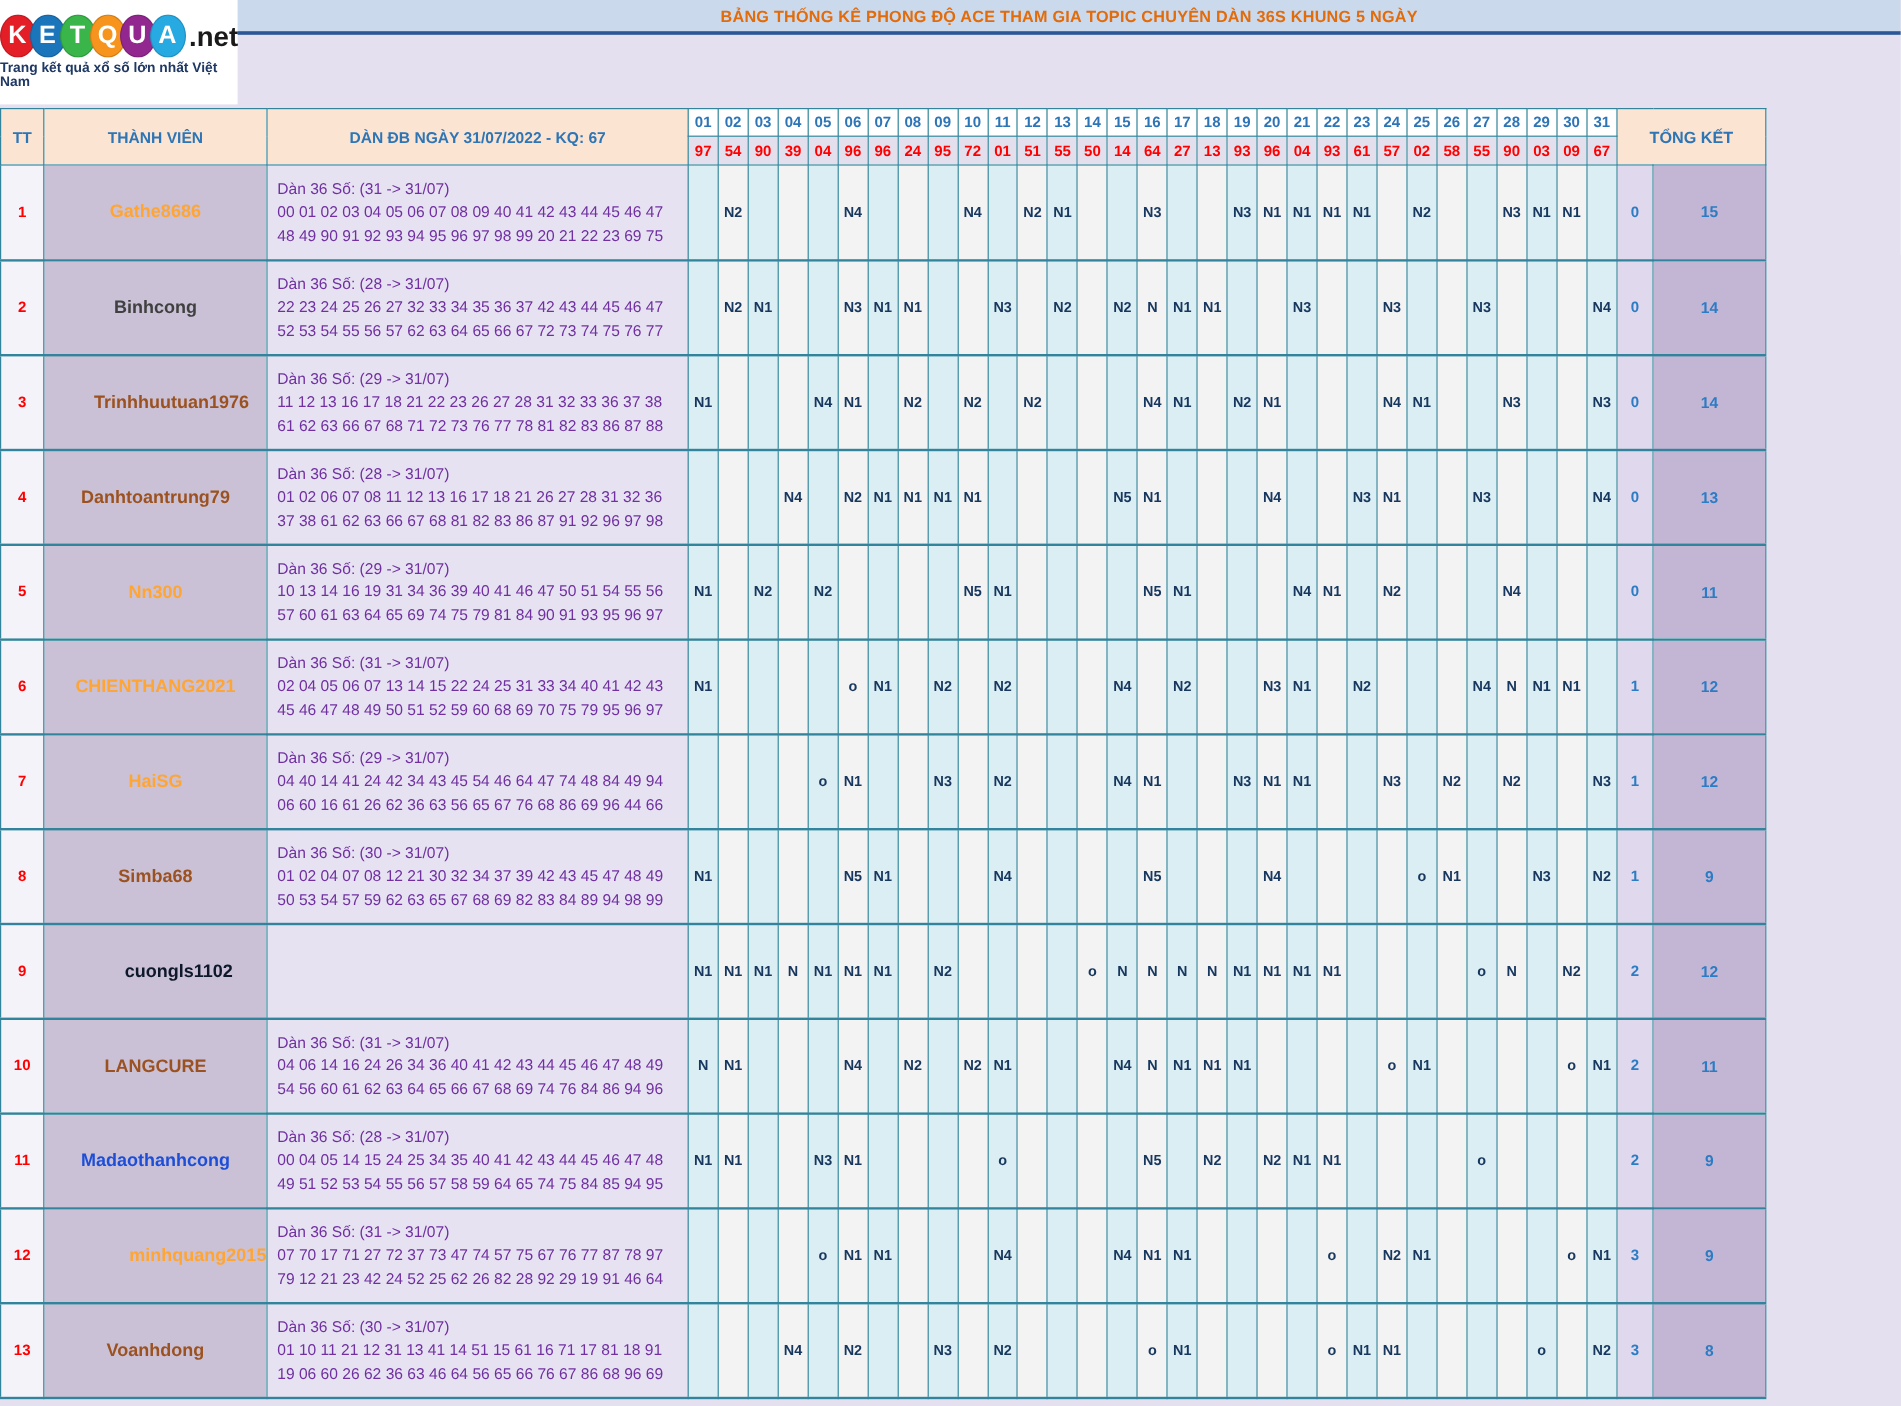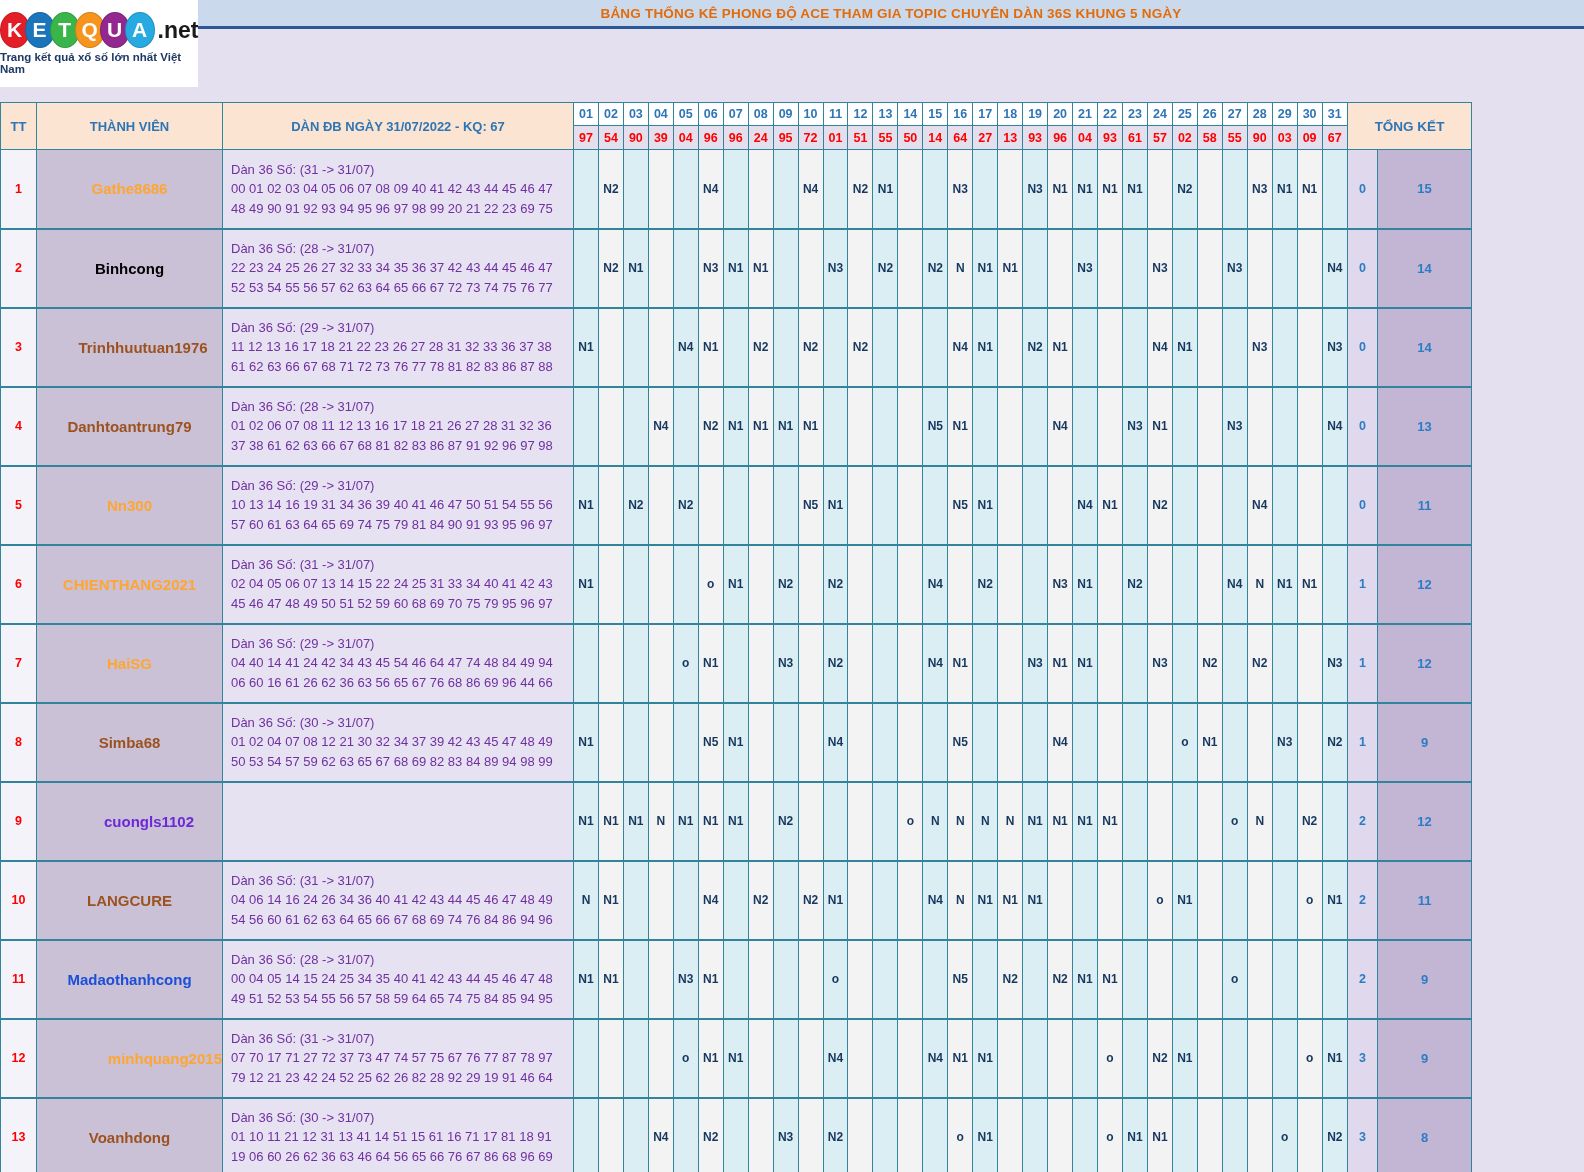--- a/index.html
+++ b/index.html
@@ -1,20 +1,20 @@
 <!DOCTYPE html>
 <html><head>
 <meta charset="utf-8">
 <style>
   html,body{margin:0;padding:0;}
   body{font-family:"Liberation Sans",sans-serif;background:#fff;}
   .page{width:1584px;height:1172px;position:relative;background:#E4E0F0;overflow:hidden;}
 
   
-  .topbar{height:102px;position:relative;}
+  .topbar{height:90px;position:relative;}
   .title-strip{height:26px;background:#CBD9ED;border-bottom:3px solid #2B5797;
     display:flex;align-items:center;justify-content:center;padding-left:198px;
     color:#E26B0A;font-weight:bold;font-size:13.5px;letter-spacing:.2px;}
   .month-banner{height:61px;background:#E4E0F0;display:flex;align-items:center;justify-content:center;
     padding-left:198px;color:#17375E;font-weight:bold;font-size:27px;letter-spacing:.5px;}
   .logo-box{position:absolute;top:0;left:0;width:198px;height:87px;background:#ffffff;
     display:flex;flex-direction:column;align-items:center;justify-content:center;gap:3px;cursor:pointer;}
   .logo-row{display:flex;align-items:center;}
   .logo-letter{width:28px;height:34px;border-radius:50%;color:#fff;font-weight:bold;font-size:21px;
     display:flex;align-items:center;justify-content:center;margin-right:-5px;border:1px solid rgba(0,0,0,.15);}
@@ -218,21 +218,21 @@
           <td class="c-day odd"></td>
           <td class="c-day even">N3</td>
           <td class="c-day odd">N1</td>
           <td class="c-day even">N1</td>
           <td class="c-day odd"></td>
           <td class="c-t1">0</td>
           <td class="c-t2">15</td>
         </tr>
         <tr>
           <td class="c-tt">2</td>
-          <td class="c-name" style="color: #000000;">Binhcong</td>
+          <td class="c-name" style="color: #404040;">Binhcong</td>
           <td class="c-dan">
             <div class="dan-inner">
               <div>Dàn 36 Số: (28 -&gt; 31/07)</div>
               <div>22 23 24 25 26 27 32 33 34 35 36 37 42 43 44 45 46 47 52 53 54 55 56 57 62 63 64 65 66 67 72 73 74 75 76 77</div>
             </div>
           </td>
           <td class="c-day odd"></td>
           <td class="c-day even">N2</td>
           <td class="c-day odd">N1</td>
           <td class="c-day even"></td>
@@ -519,21 +519,21 @@
           <td class="c-day odd"></td>
           <td class="c-day even"></td>
           <td class="c-day odd">N3</td>
           <td class="c-day even"></td>
           <td class="c-day odd">N2</td>
           <td class="c-t1">1</td>
           <td class="c-t2">9</td>
         </tr>
         <tr>
           <td class="c-tt">9</td>
-          <td class="c-name" style="color: #6d28d9; padding-left: 39px;">cuongls1102</td>
+          <td class="c-name" style="color: #0f172a; padding-left: 39px;">cuongls1102</td>
           <td class="c-dan"></td>
           <td class="c-day odd">N1</td>
           <td class="c-day even">N1</td>
           <td class="c-day odd">N1</td>
           <td class="c-day even">N</td>
           <td class="c-day odd">N1</td>
           <td class="c-day even">N1</td>
           <td class="c-day odd">N1</td>
           <td class="c-day even"></td>
           <td class="c-day odd">N2</td>

